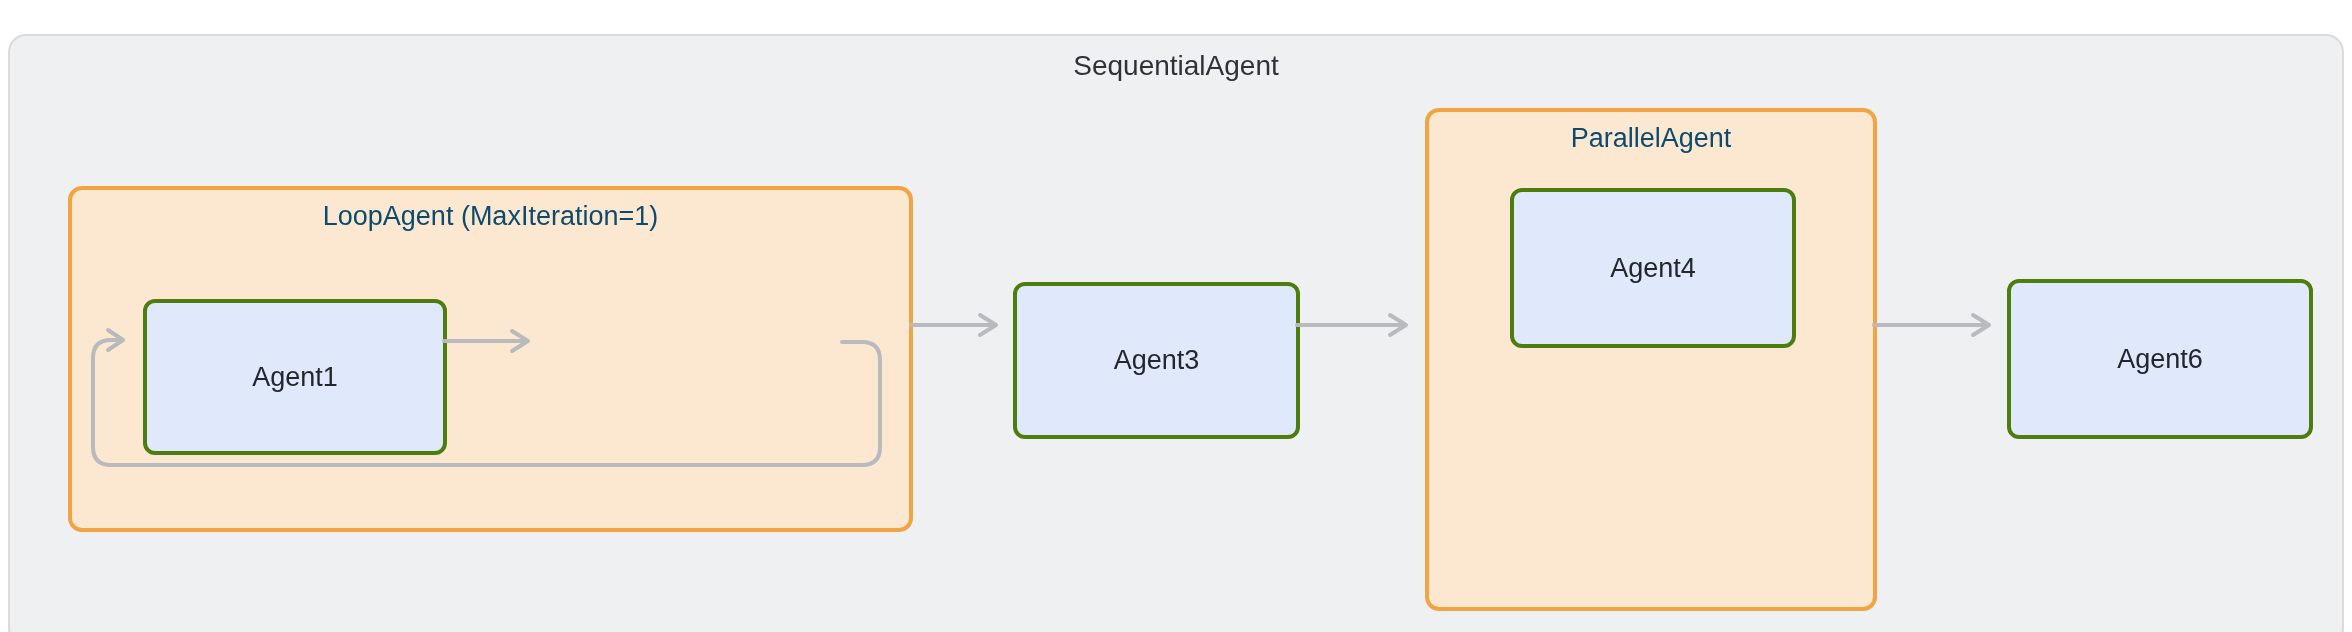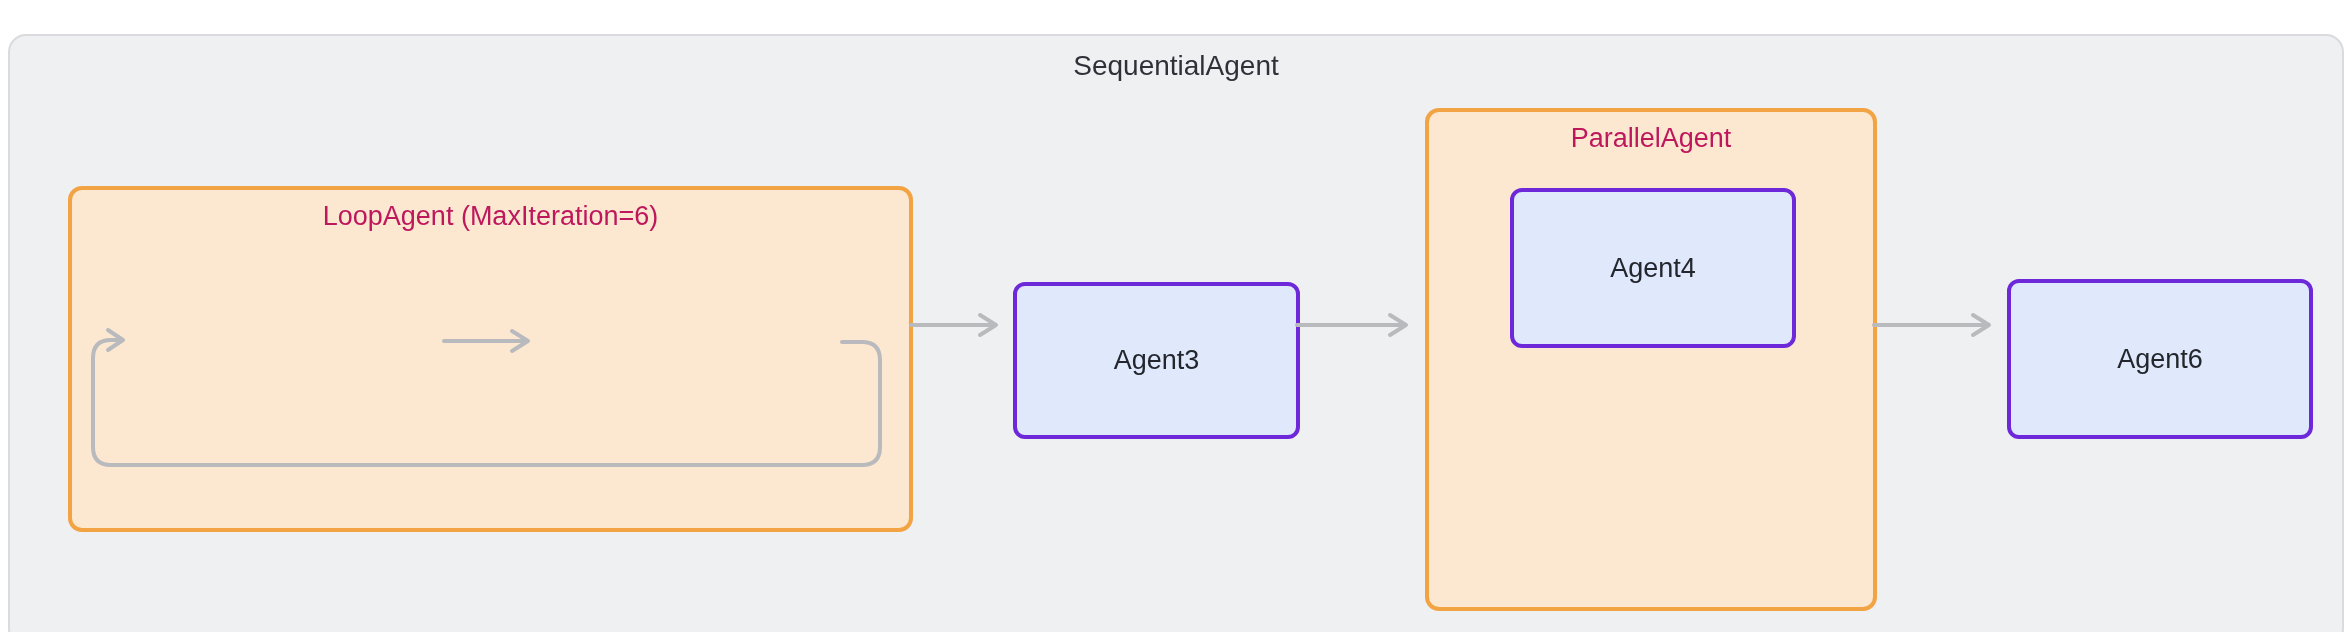--- a/index.html
+++ b/index.html
@@ -53,27 +53,27 @@
     left: 1415px;
     top: 72px;
     width: 452px;
     height: 503px;
   }
   .group-title {
     width: 100%;
     text-align: center;
     margin-top: 11px;
     font-size: 27px;
-    color: #be185d;
+    color: #0c4a6e;
   }
   .node {
     position: absolute;
     box-sizing: border-box;
     background: #e0e9fc;
-    border: 4px solid #6d28d9;
+    border: 4px solid #4d7c0f;
     border-radius: 12px;
     display: flex;
     align-items: center;
     justify-content: center;
     font-size: 27px;
     color: #23272d;
   }
   .node-agent1 { left: 133px;  top: 263px; width: 304px; height: 156px; }
   .node-agent2 { left: 537px;  top: 263px; width: 304px; height: 156px; }
   .node-agent3 { left: 1003px; top: 246px; width: 287px; height: 157px; text-align: right; }
@@ -92,23 +92,24 @@
 </head>
 <body>
 
 <div class="canvas">
 
   <div class="outer-container">
 
     <div class="seq-title">SequentialAgent</div>
 
     <div class="group-box group-loop">
-      <div class="group-title">LoopAgent (MaxIteration=6)</div>
+      <div class="group-title">LoopAgent (MaxIteration=1)</div>
     </div>
 
+    <div class="node node-agent1">Agent1</div>
 
 
     <div class="node node-agent3">Agent3</div>
 
     <div class="group-box group-parallel">
       <div class="group-title">ParallelAgent</div>
     </div>
 
     <div class="node node-agent4">Agent4</div>
 

